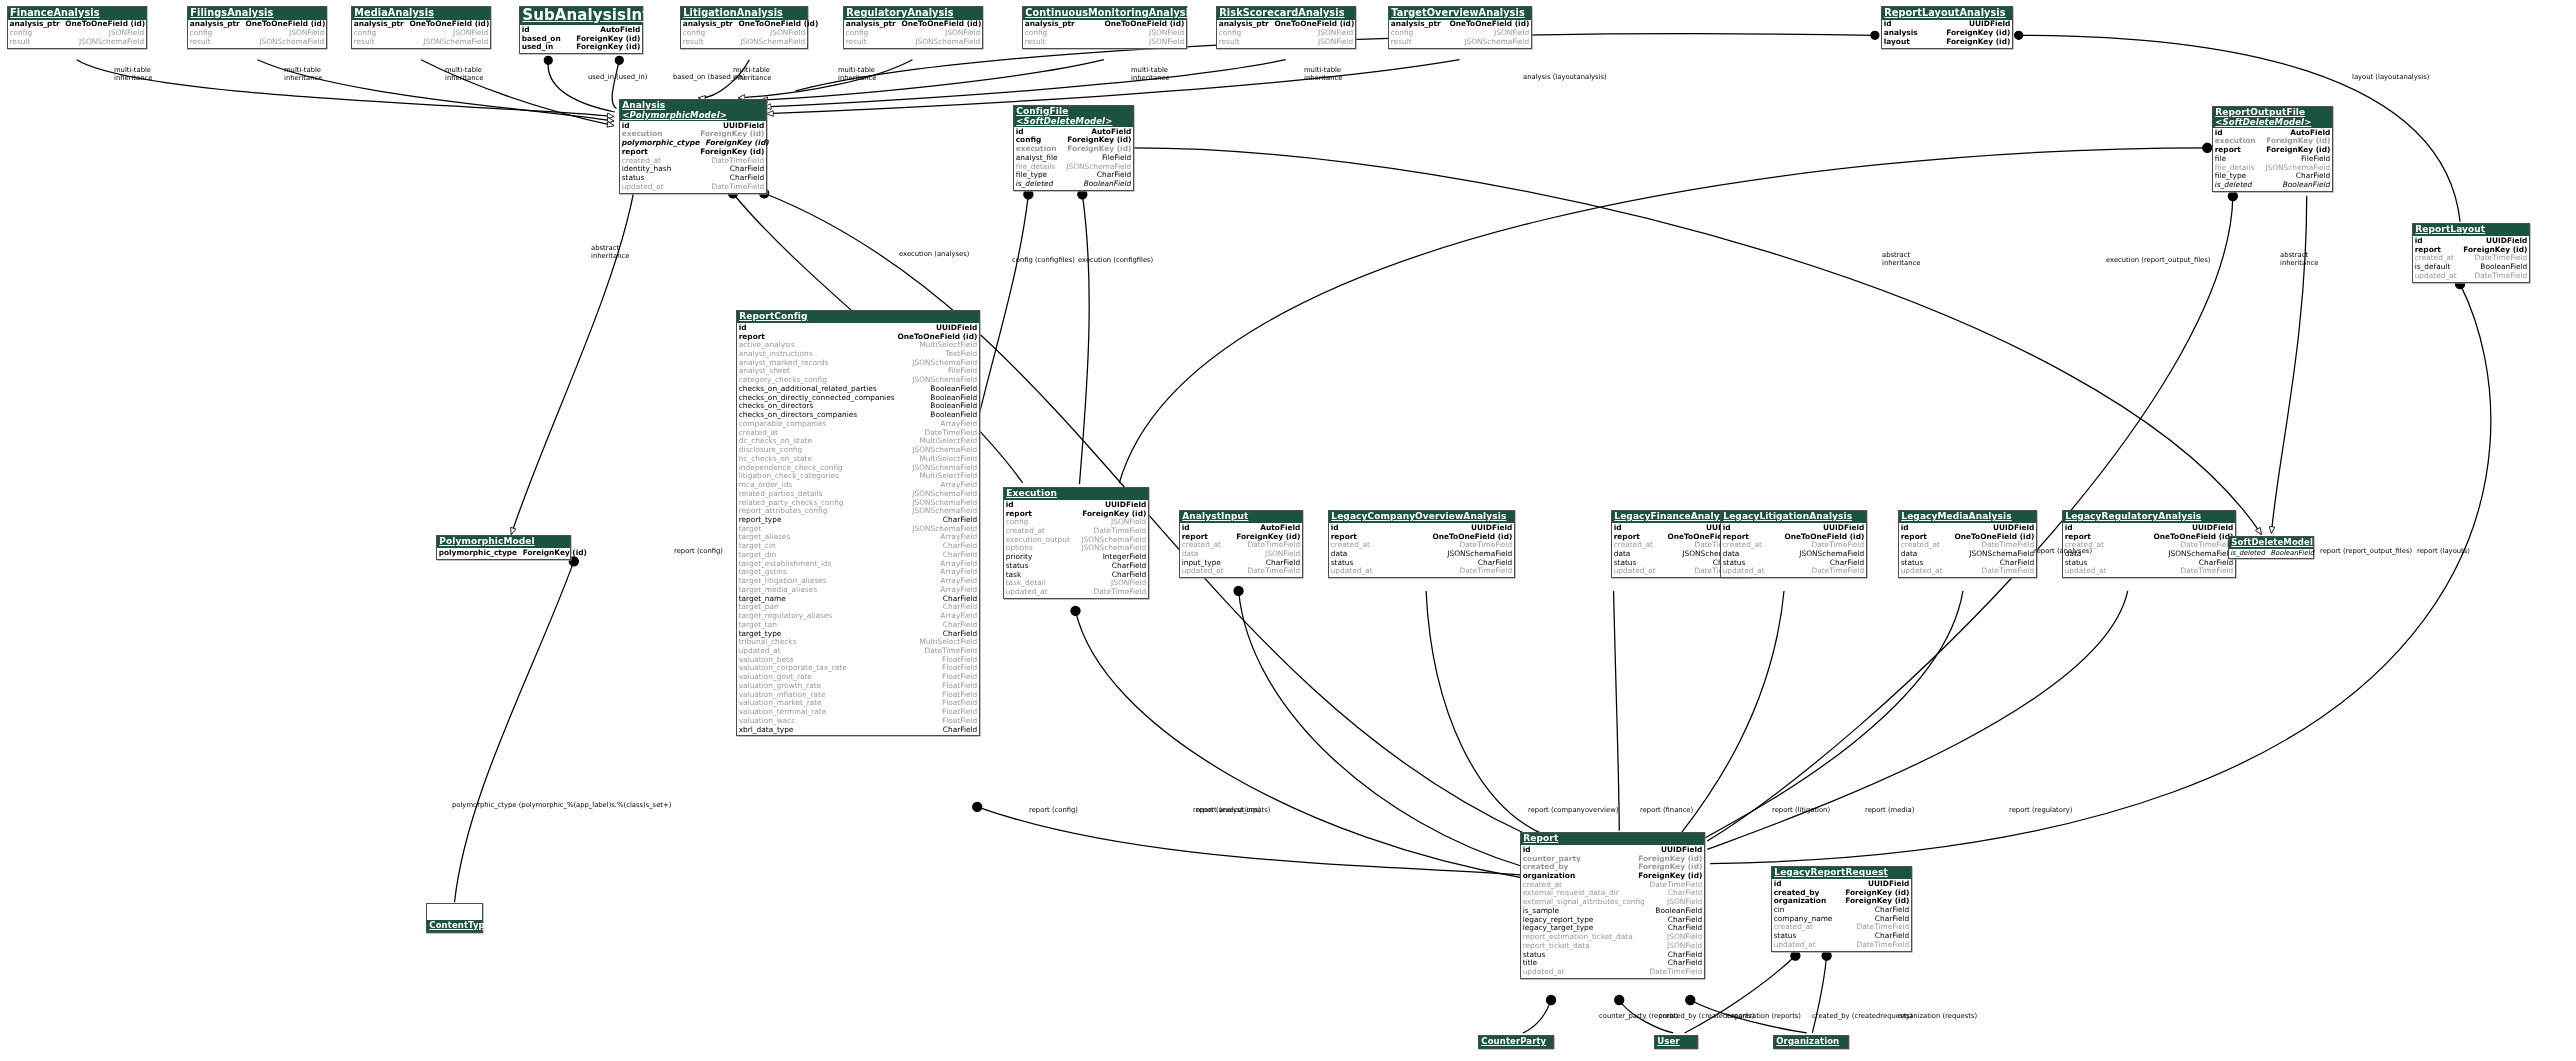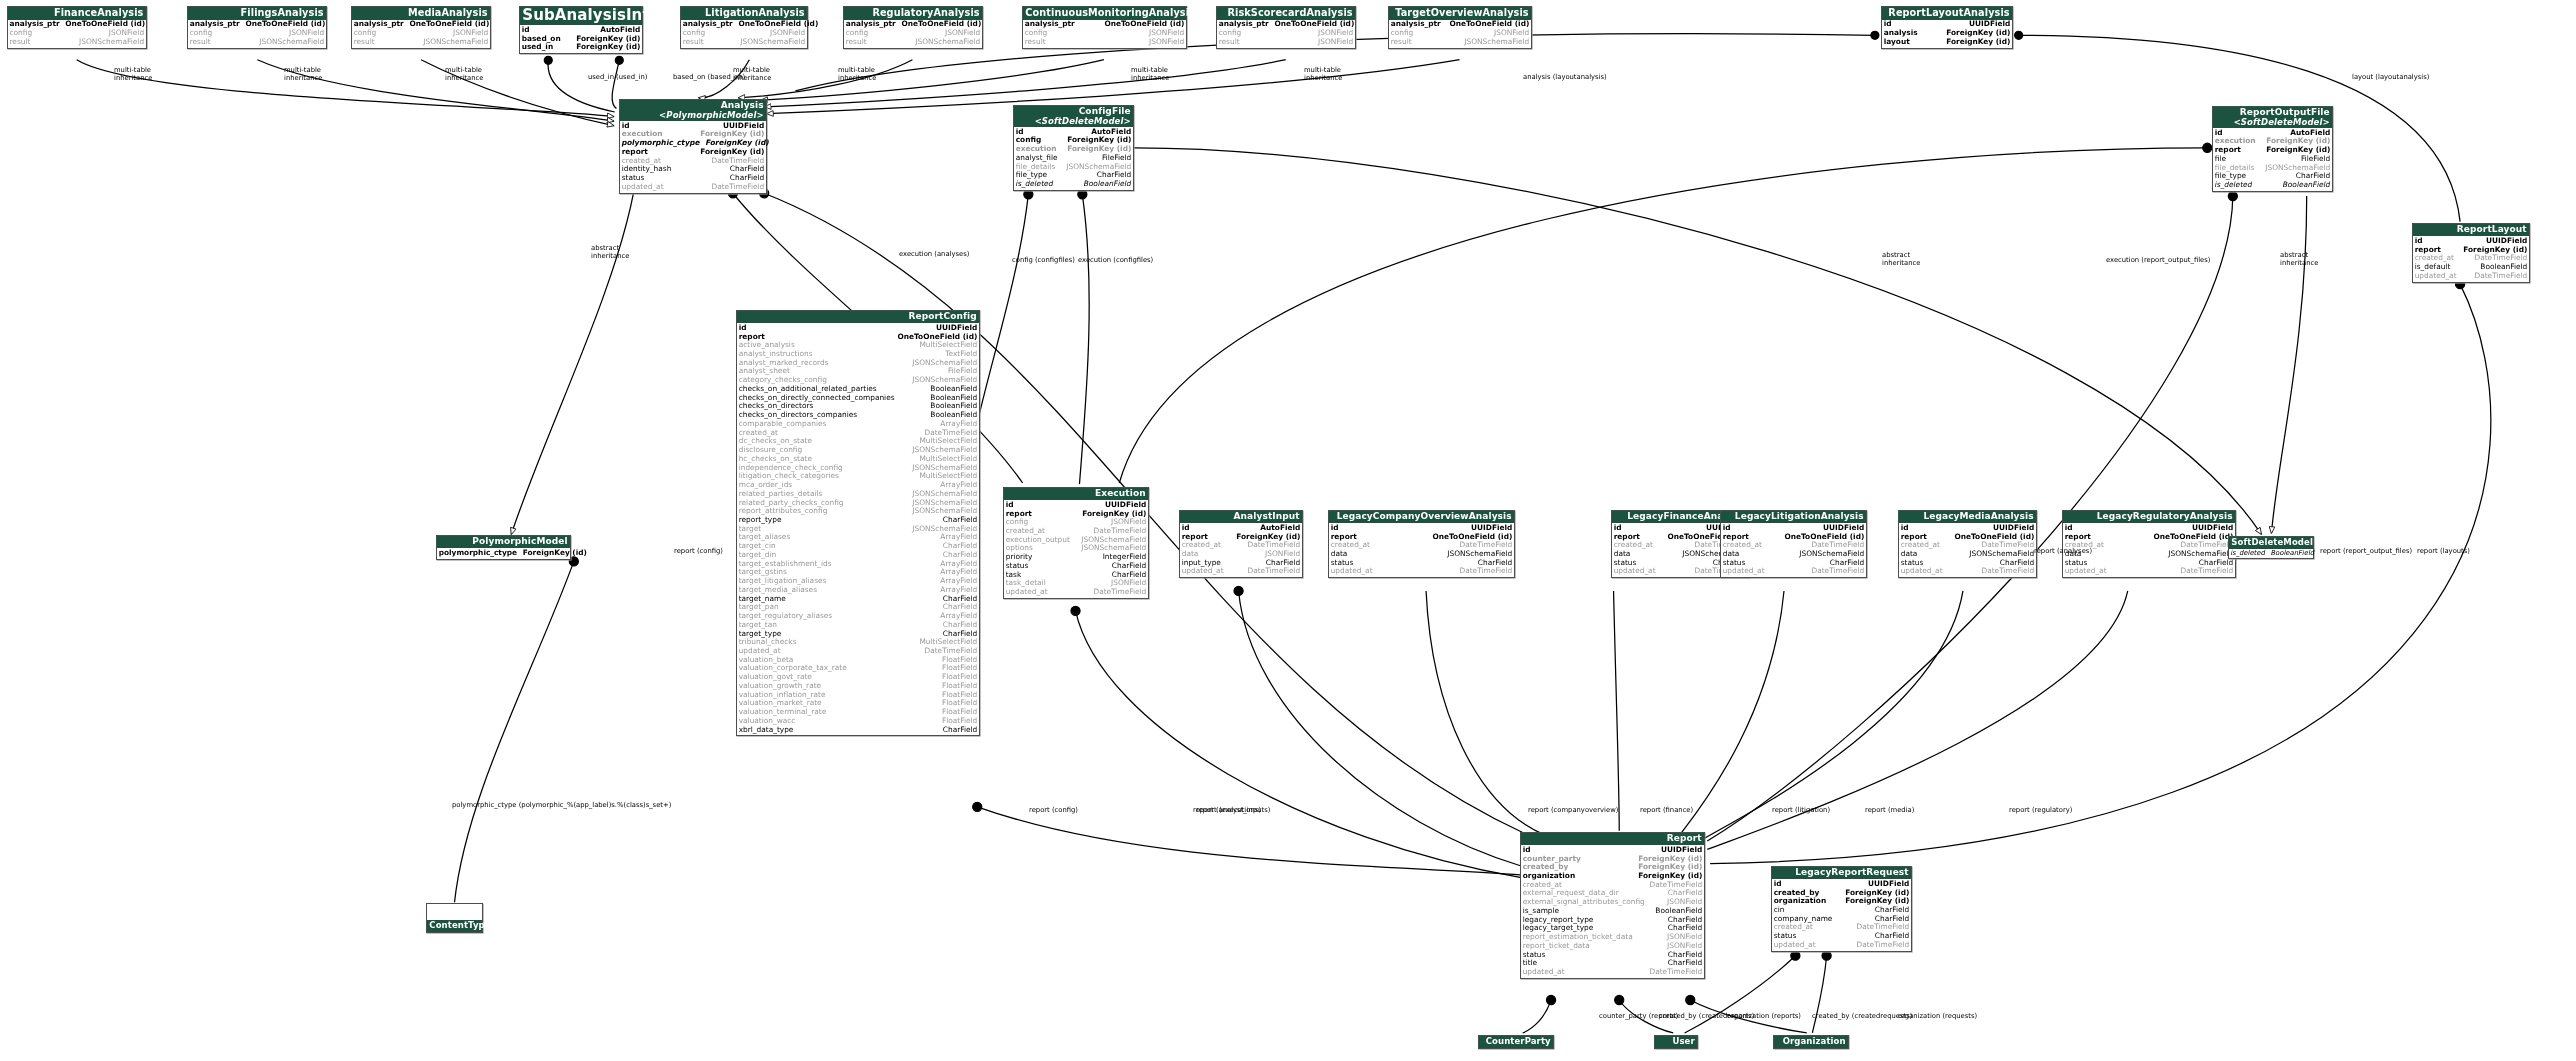--- a/index.html
+++ b/index.html
@@ -2,22 +2,22 @@
 <html style="font-size:9px"><head>
 <meta charset="utf-8">
 <title>Django Model ER Diagram</title>
 <style>
   html,body{margin:0;padding:0;background:#ffffff;}
   body{font-family:"DejaVu Sans","Liberation Sans",sans-serif;}
   #canvas{position:relative;width:2576px;height:1062px;background:#ffffff;overflow:hidden;}
   svg.edges{position:absolute;left:0;top:0;width:2576px;height:1062px;pointer-events:none;}
   .tbl{position:absolute;background:#ffffff;border:1.1px solid #4d4d4d;box-sizing:border-box;
        box-shadow:0.6px 0.6px 0 #999;}
-  .tbl .hdr{background:#1b5340;color:#ffffff;font-weight:bold;text-align:right;
-       padding:1.1px 2.3px 1.7px 2.3px;line-height:1.05;letter-spacing:0.1px;}
+  .tbl .hdr{background:#1b5340;color:#ffffff;font-weight:bold;text-align:left;
+       padding:1.1px 2.3px 1.7px 2.3px;line-height:1.05;letter-spacing:0.1px;text-decoration:underline;}
   .tbl .hdr .base{display:block;font-style:italic;font-weight:bold;}
   .tbl .rows{padding:0.6px 1.7px 1.1px 1.7px;}
   .tbl .row{display:flex;justify-content:space-between;line-height:1.18;white-space:nowrap;}
   .tbl .fname{padding-right:5.7px;}
   .tbl .ftype{text-align:left;}
   .pk .fname,.pk .ftype{font-weight:bold;color:#000;}
   .fk .fname,.fk .ftype{font-weight:bold;color:#000;}
   .fkd .fname,.fkd .ftype{font-weight:bold;color:#999;}
   .plain .fname,.plain .ftype{font-weight:normal;color:#000;}
   .dim .fname,.dim .ftype{font-weight:normal;color:#999;}

